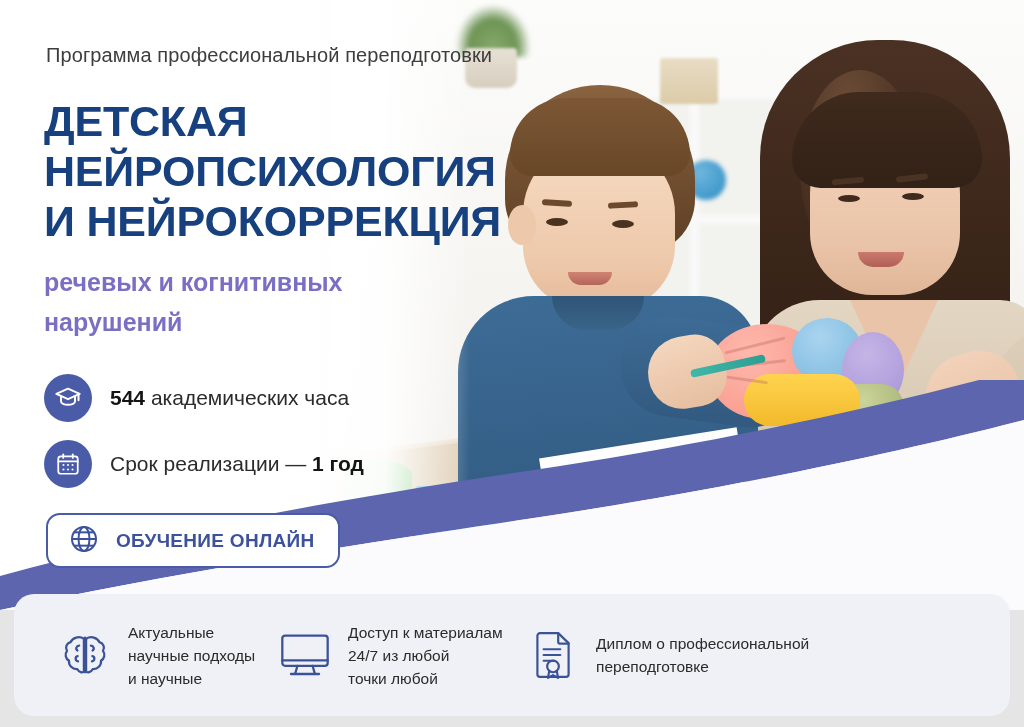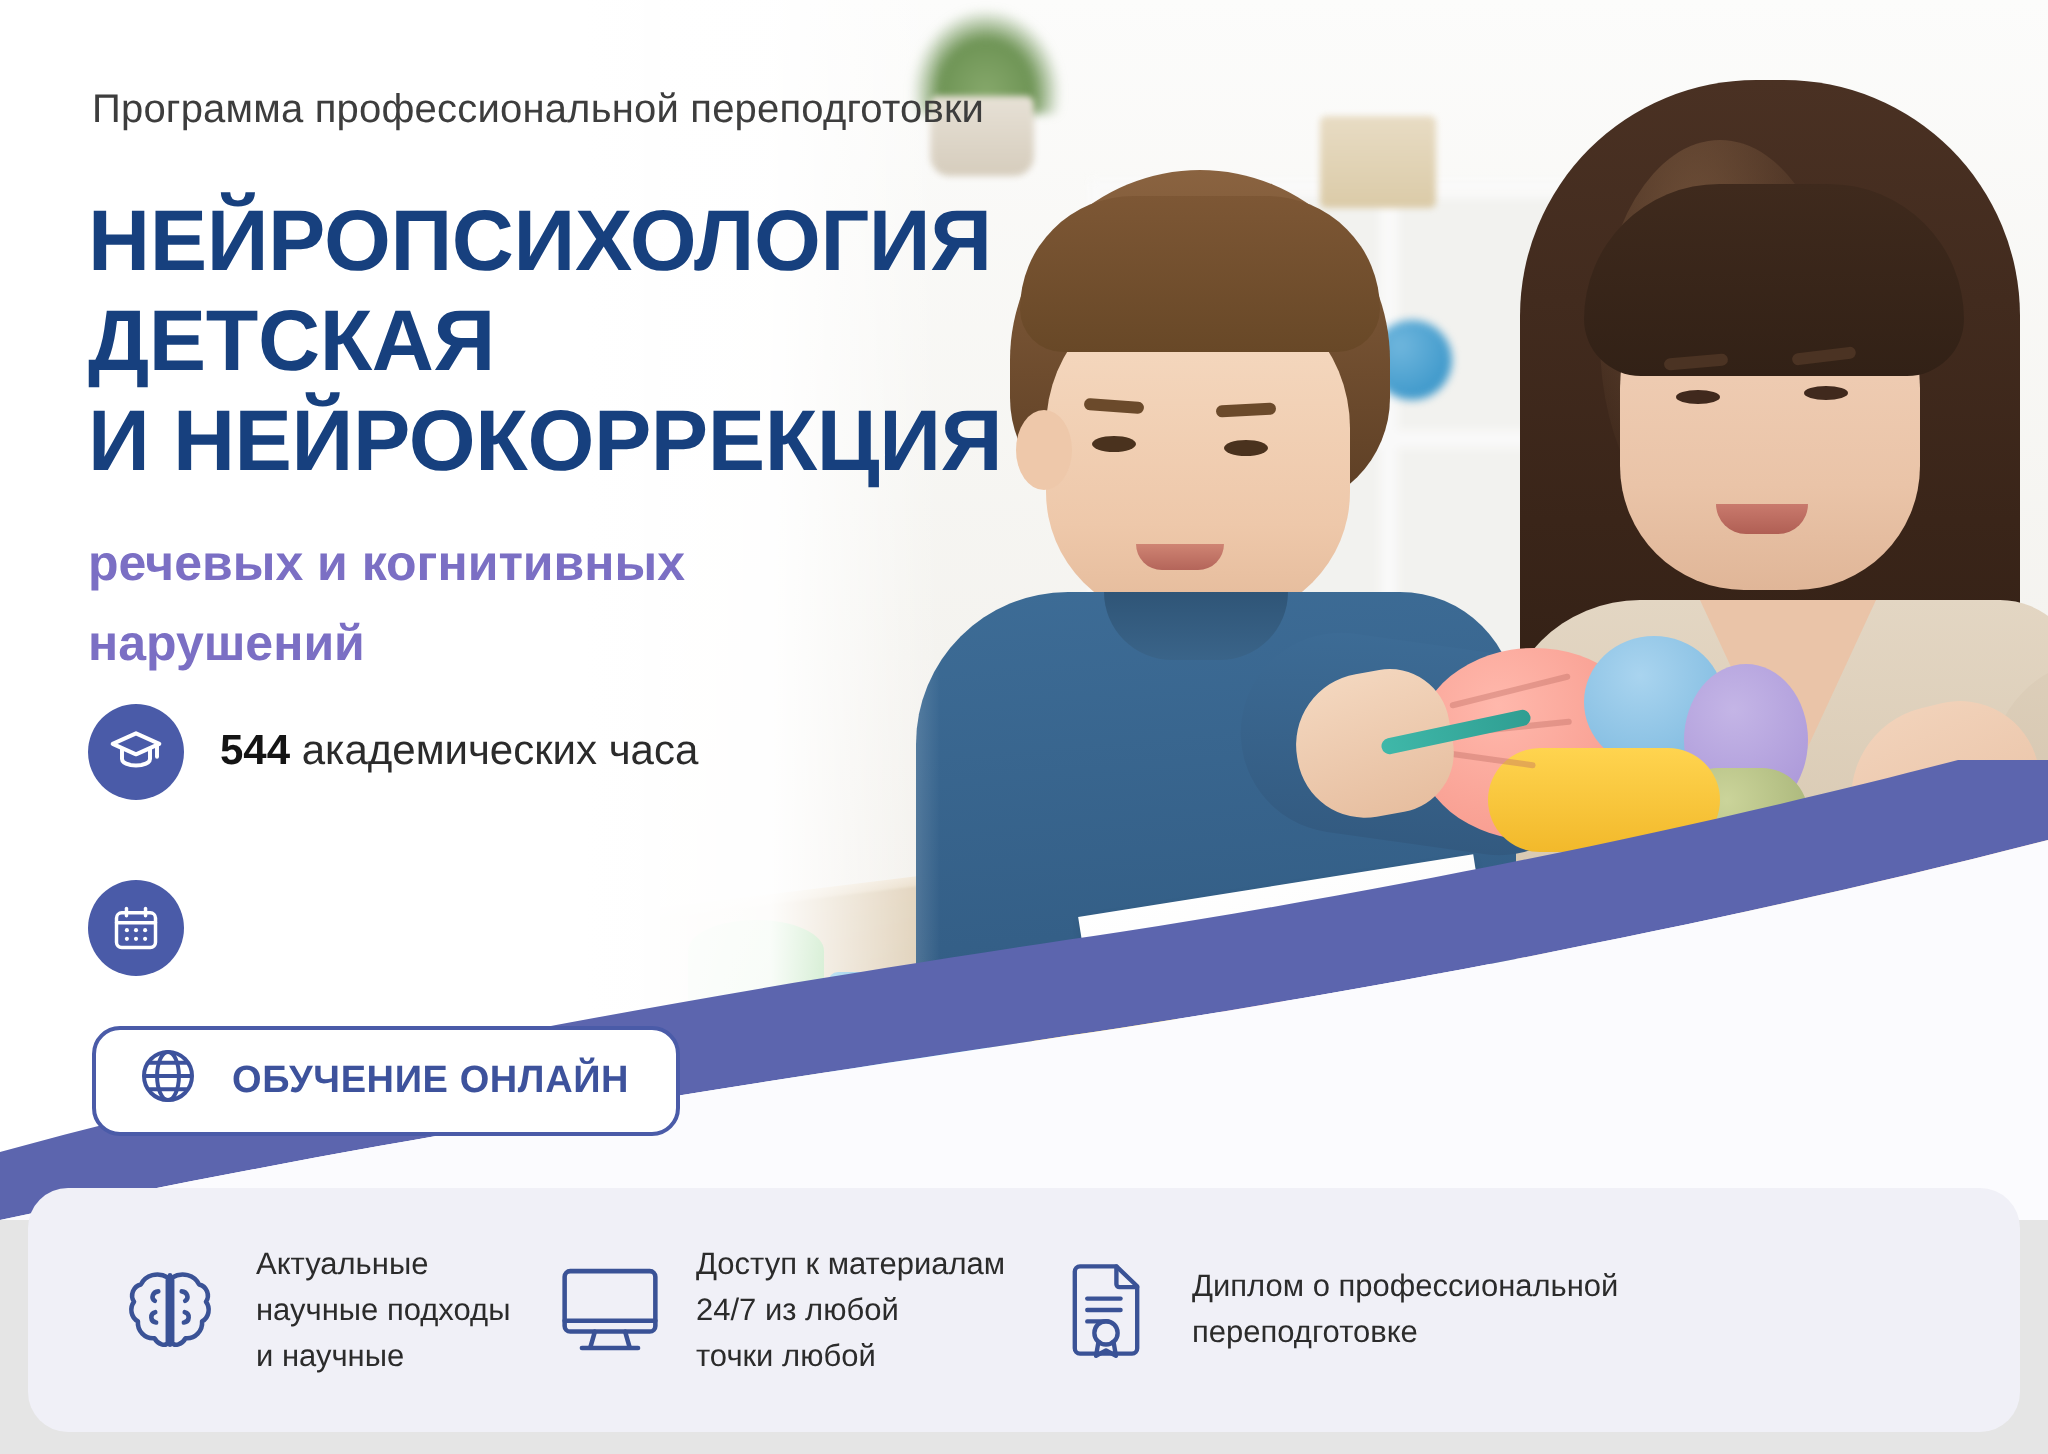--- a/index.html
+++ b/index.html
@@ -326,21 +326,21 @@
     position: absolute; left: 44px; top: 262px;
     font-size: 25px; line-height: 40px; font-weight: bold;
     color: #7b6fc4;
   }
   .subhead div { white-space: nowrap; }
 
   .fact {
     position: absolute; left: 44px;
     display: flex; align-items: center; gap: 18px;
   }
-  .fact-1 { top: 352px; }
+  .fact-1 { top: 374px; }
   .fact-2 { top: 440px; }
   .fact-circle {
     width: 48px; height: 48px; border-radius: 50%;
     background: #4a5ba8;
     display: flex; align-items: center; justify-content: center;
     flex: 0 0 auto;
   }
   .fact-text {
     font-size: 21px; color: #2b2b2b; white-space: nowrap;
   }
@@ -470,22 +470,22 @@
   </div>
 
   <svg class="wave-svg" viewBox="0 0 1024 230" preserveAspectRatio="none">
     <path d="M0,196 C170,150 330,120 560,86 C740,58 900,22 1024,-12 L1024,40 C900,72 740,106 560,134 C330,168 170,194 0,230 Z" fill="#5c65ae"></path>
     <path d="M0,230 C170,194 330,168 560,134 C740,106 900,72 1024,40 L1024,230 Z" fill="#fbfbfe"></path>
   </svg>
 
   <div class="kicker">Программа профессиональной переподготовки</div>
 
   <div class="headline">
+    <div>ДЕТСКАЯ</div>
     <div>НЕЙРОПСИХОЛОГИЯ</div>
-    <div>ДЕТСКАЯ</div>
     <div>И НЕЙРОКОРРЕКЦИЯ</div>
   </div>
 
   <div class="subhead">
     <div>речевых и когнитивных</div>
     <div>нарушений</div>
   </div>
 
   <div class="fact fact-1">
     <div class="fact-circle">
@@ -506,20 +506,21 @@
         <path d="M7.6 3 V6.4"></path>
         <path d="M16.4 3 V6.4"></path>
         <circle cx="7.8" cy="13" r=".95" fill="#ffffff" stroke="none"></circle>
         <circle cx="12" cy="13" r=".95" fill="#ffffff" stroke="none"></circle>
         <circle cx="16.2" cy="13" r=".95" fill="#ffffff" stroke="none"></circle>
         <circle cx="7.8" cy="17" r=".95" fill="#ffffff" stroke="none"></circle>
         <circle cx="12" cy="17" r=".95" fill="#ffffff" stroke="none"></circle>
         <circle cx="16.2" cy="17" r=".95" fill="#ffffff" stroke="none"></circle>
       </svg>
     </div>
+    <div class="fact-text"><span>Срок реализации — </span><b>1 год</b></div>
   </div>
 
   <div class="online-btn">
     <span>
       <svg width="32" height="32" viewBox="0 0 24 24" fill="none" stroke="#3d529c" stroke-width="1.5">
         <circle cx="12" cy="12" r="9"></circle>
         <ellipse cx="12" cy="12" rx="4.1" ry="9"></ellipse>
         <path d="M3 12 H21"></path>
         <path d="M4.6 7 H19.4"></path>
         <path d="M4.6 17 H19.4"></path>

